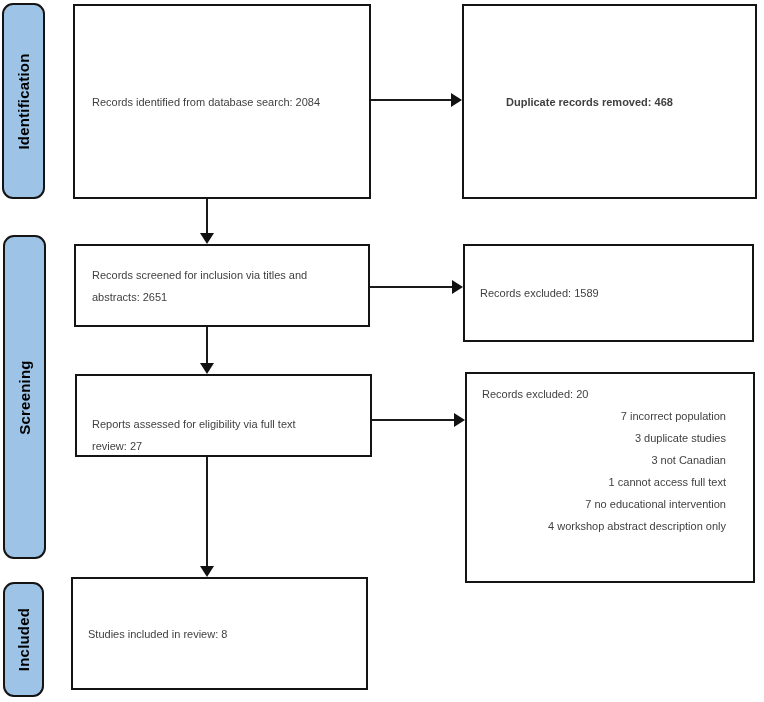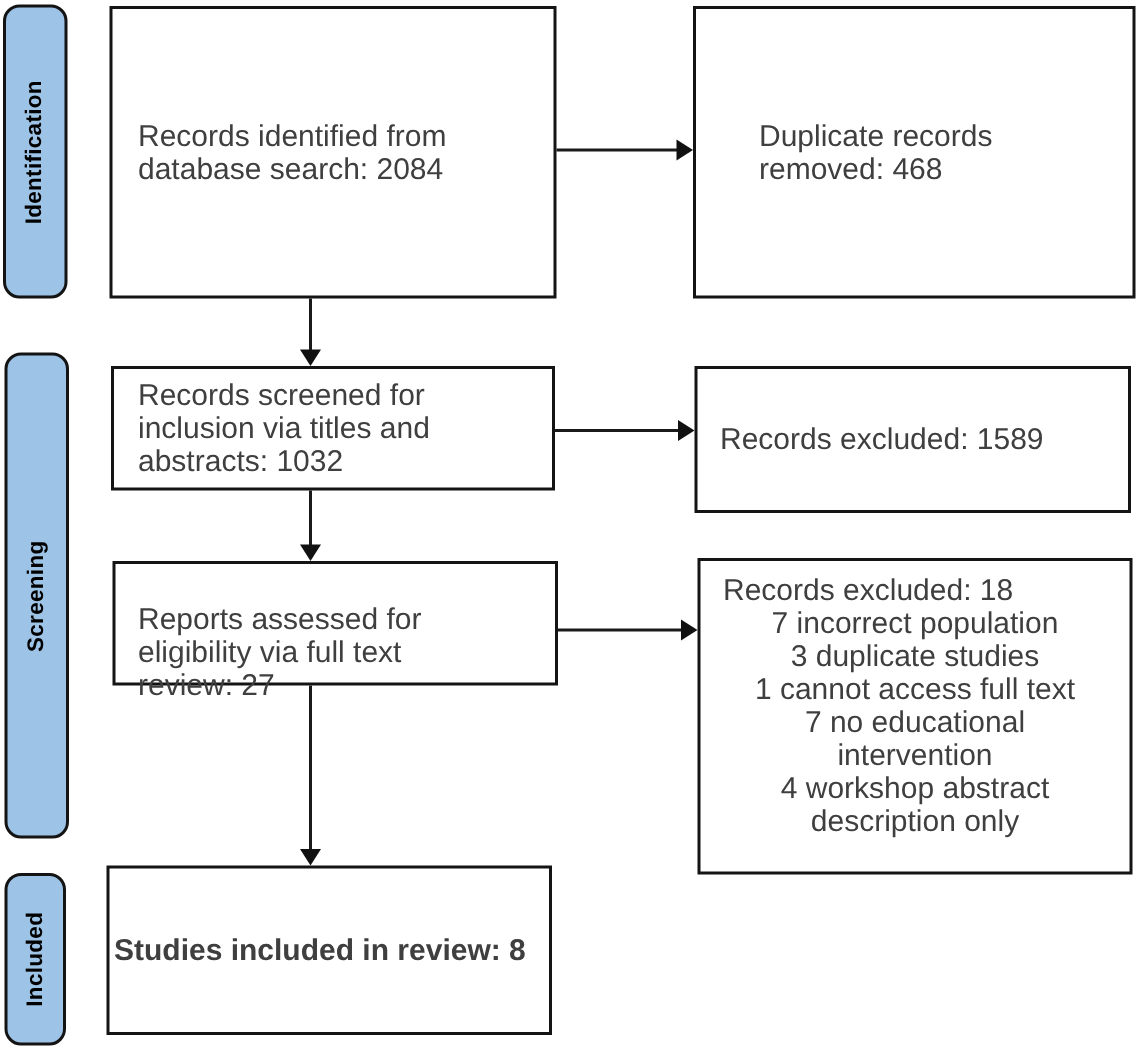--- a/index.html
+++ b/index.html
@@ -31,43 +31,43 @@
     letter-spacing: 0.2px;
   }
 
   
   .box {
     position: absolute;
     background: #ffffff;
     border: 2.5px solid #141414;
     display: flex;
     align-items: center;
-    font-size: 20px;
+    font-size: 11px;
     line-height: 22px;
   }
   .box .txt { display: block; }
 
   .box1 { left: 73px;  top: 4px;   width: 298px; height: 195px; padding-left: 17px; }
   .box1 .txt { max-width: 250px; }
   .box2 { left: 462px; top: 4px;   width: 295px; height: 195px; padding-left: 42px; }
-  .box2 .txt { max-width: 195px; }
+  .box2 .txt { max-width: 195px; font-weight: bold; }
   .box3 { left: 74px;  top: 244px; width: 296px; height: 83px;  padding-left: 16px; }
   .box3 .txt { max-width: 235px; }
   .box4 { left: 463px; top: 244px; width: 291px; height: 98px;  padding-left: 15px; }
   .box5 { left: 75px;  top: 374px; width: 297px; height: 83px;  padding-left: 15px; }
   .box5 .txt { max-width: 212px; margin-top: 39px; }
-  .box7 { left: 71px;  top: 577px; width: 297px; height: 113px; padding-left: 3px; font-weight: bold; }
+  .box7 { left: 71px;  top: 577px; width: 297px; height: 113px; padding-left: 15px; }
 
   .box6 {
     left: 465px; top: 372px; width: 290px; height: 211px;
     display: block;
     padding: 9px 10px 0 10px;
   }
   .box6 .heading { text-align: left; padding-left: 5px; }
-  .box6 .reason { text-align: center; max-width: 232px; margin: 0 auto; }
+  .box6 .reason { text-align: right; max-width: 232px; margin: 0 auto; }
 
   
   .hline { position: absolute; height: 2px; background: #1a1a1a; }
   .vline { position: absolute; width: 2px; background: #1a1a1a; }
   .arrow-right {
     position: absolute; width: 0; height: 0;
     border-top: 7px solid transparent;
     border-bottom: 7px solid transparent;
     border-left: 11px solid #111111;
   }
@@ -94,33 +94,34 @@
   </div>
 
   <div class="box box1">
     <span class="txt">Records identified from database search: 2084</span>
   </div>
   <div class="box box2">
     <span class="txt">Duplicate records removed: 468</span>
   </div>
 
   <div class="box box3">
-    <span class="txt">Records screened for inclusion via titles and abstracts: 1032</span>
+    <span class="txt">Records screened for inclusion via titles and abstracts: 2651</span>
   </div>
   <div class="box box4">
     <span class="txt">Records excluded: 1589</span>
   </div>
 
   <div class="box box5">
     <span class="txt">Reports assessed for eligibility via full text review: 27</span>
   </div>
   <div class="box box6">
-    <div class="heading">Records excluded: 18</div>
+    <div class="heading">Records excluded: 20</div>
     <div class="reason">7 incorrect population</div>
     <div class="reason">3 duplicate studies</div>
+    <div class="reason">3 not Canadian</div>
     <div class="reason">1 cannot access full text</div>
     <div class="reason">7 no educational intervention</div>
     <div class="reason">4 workshop abstract description only</div>
   </div>
 
   <div class="box box7">
     <span class="txt">Studies included in review: 8</span>
   </div>
 
   <div class="hline" style="left:371px; top:99px;  width:81px;"></div>

